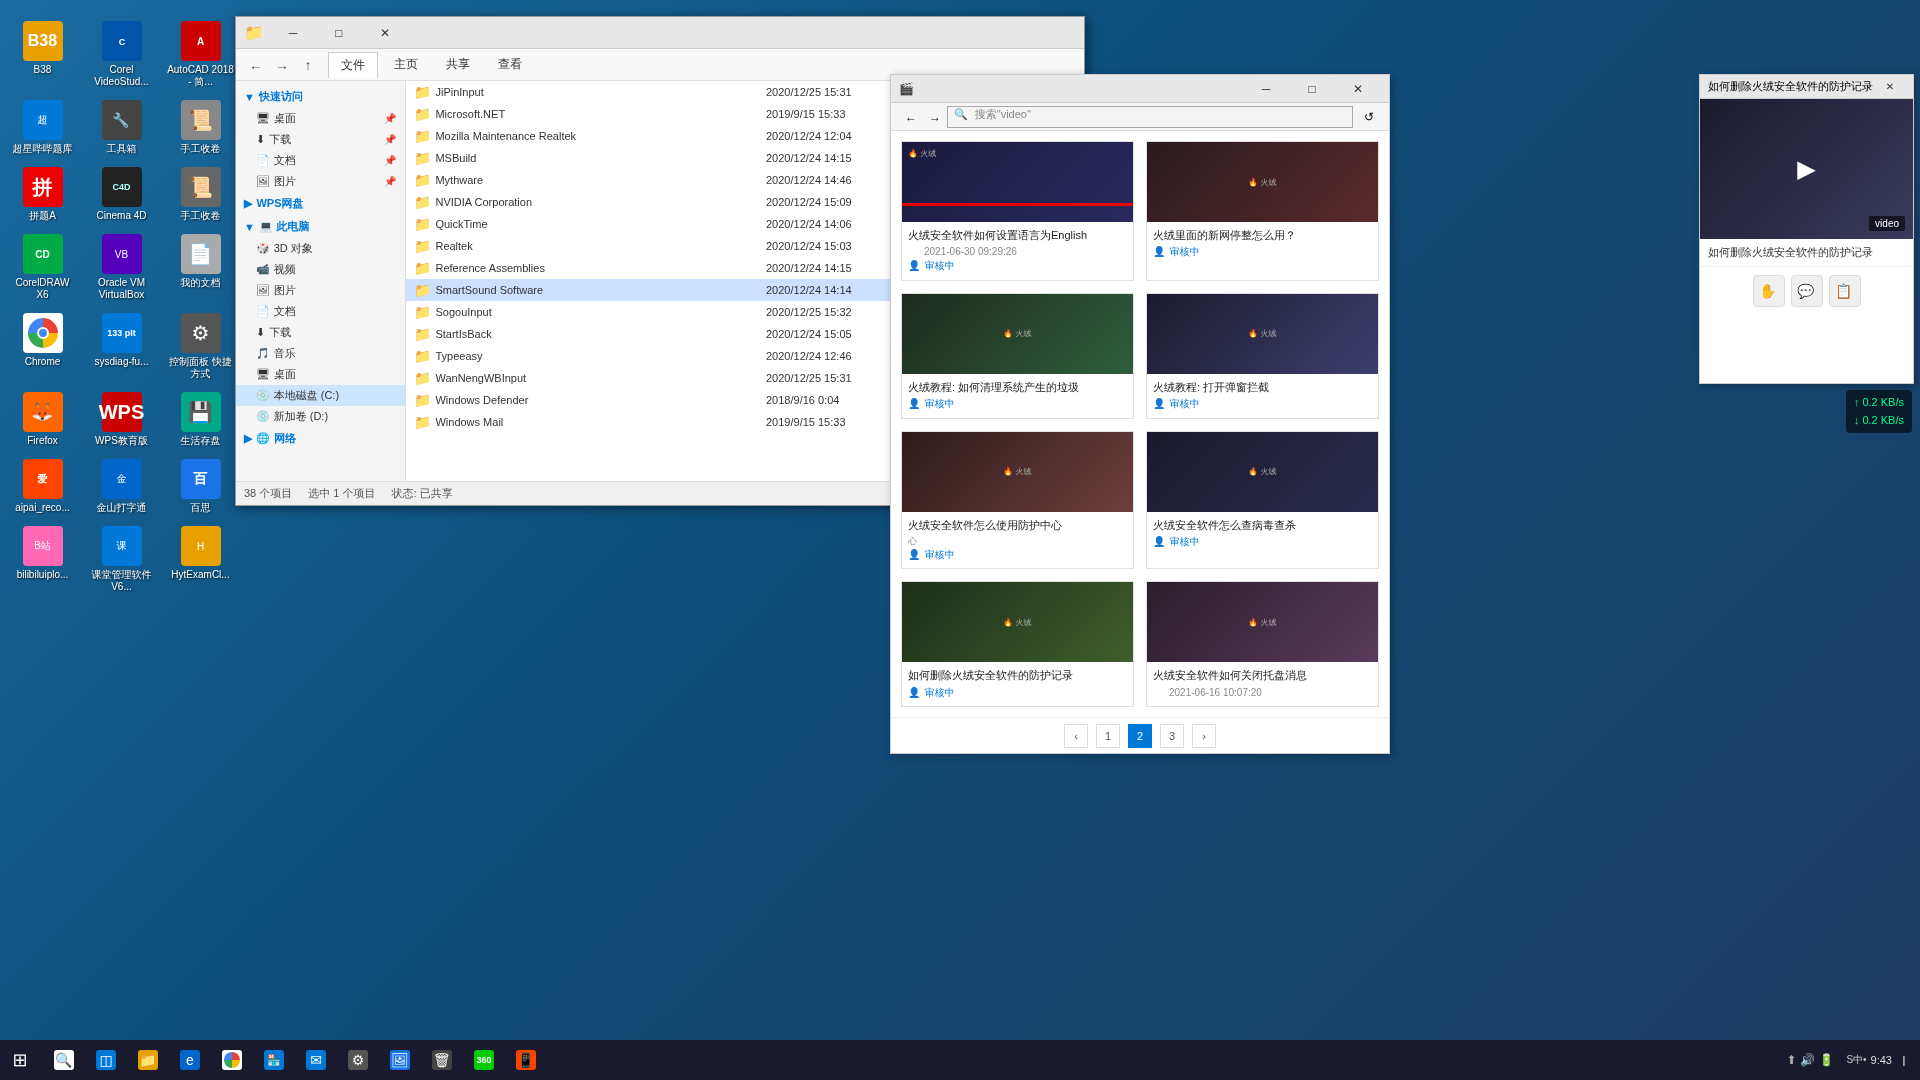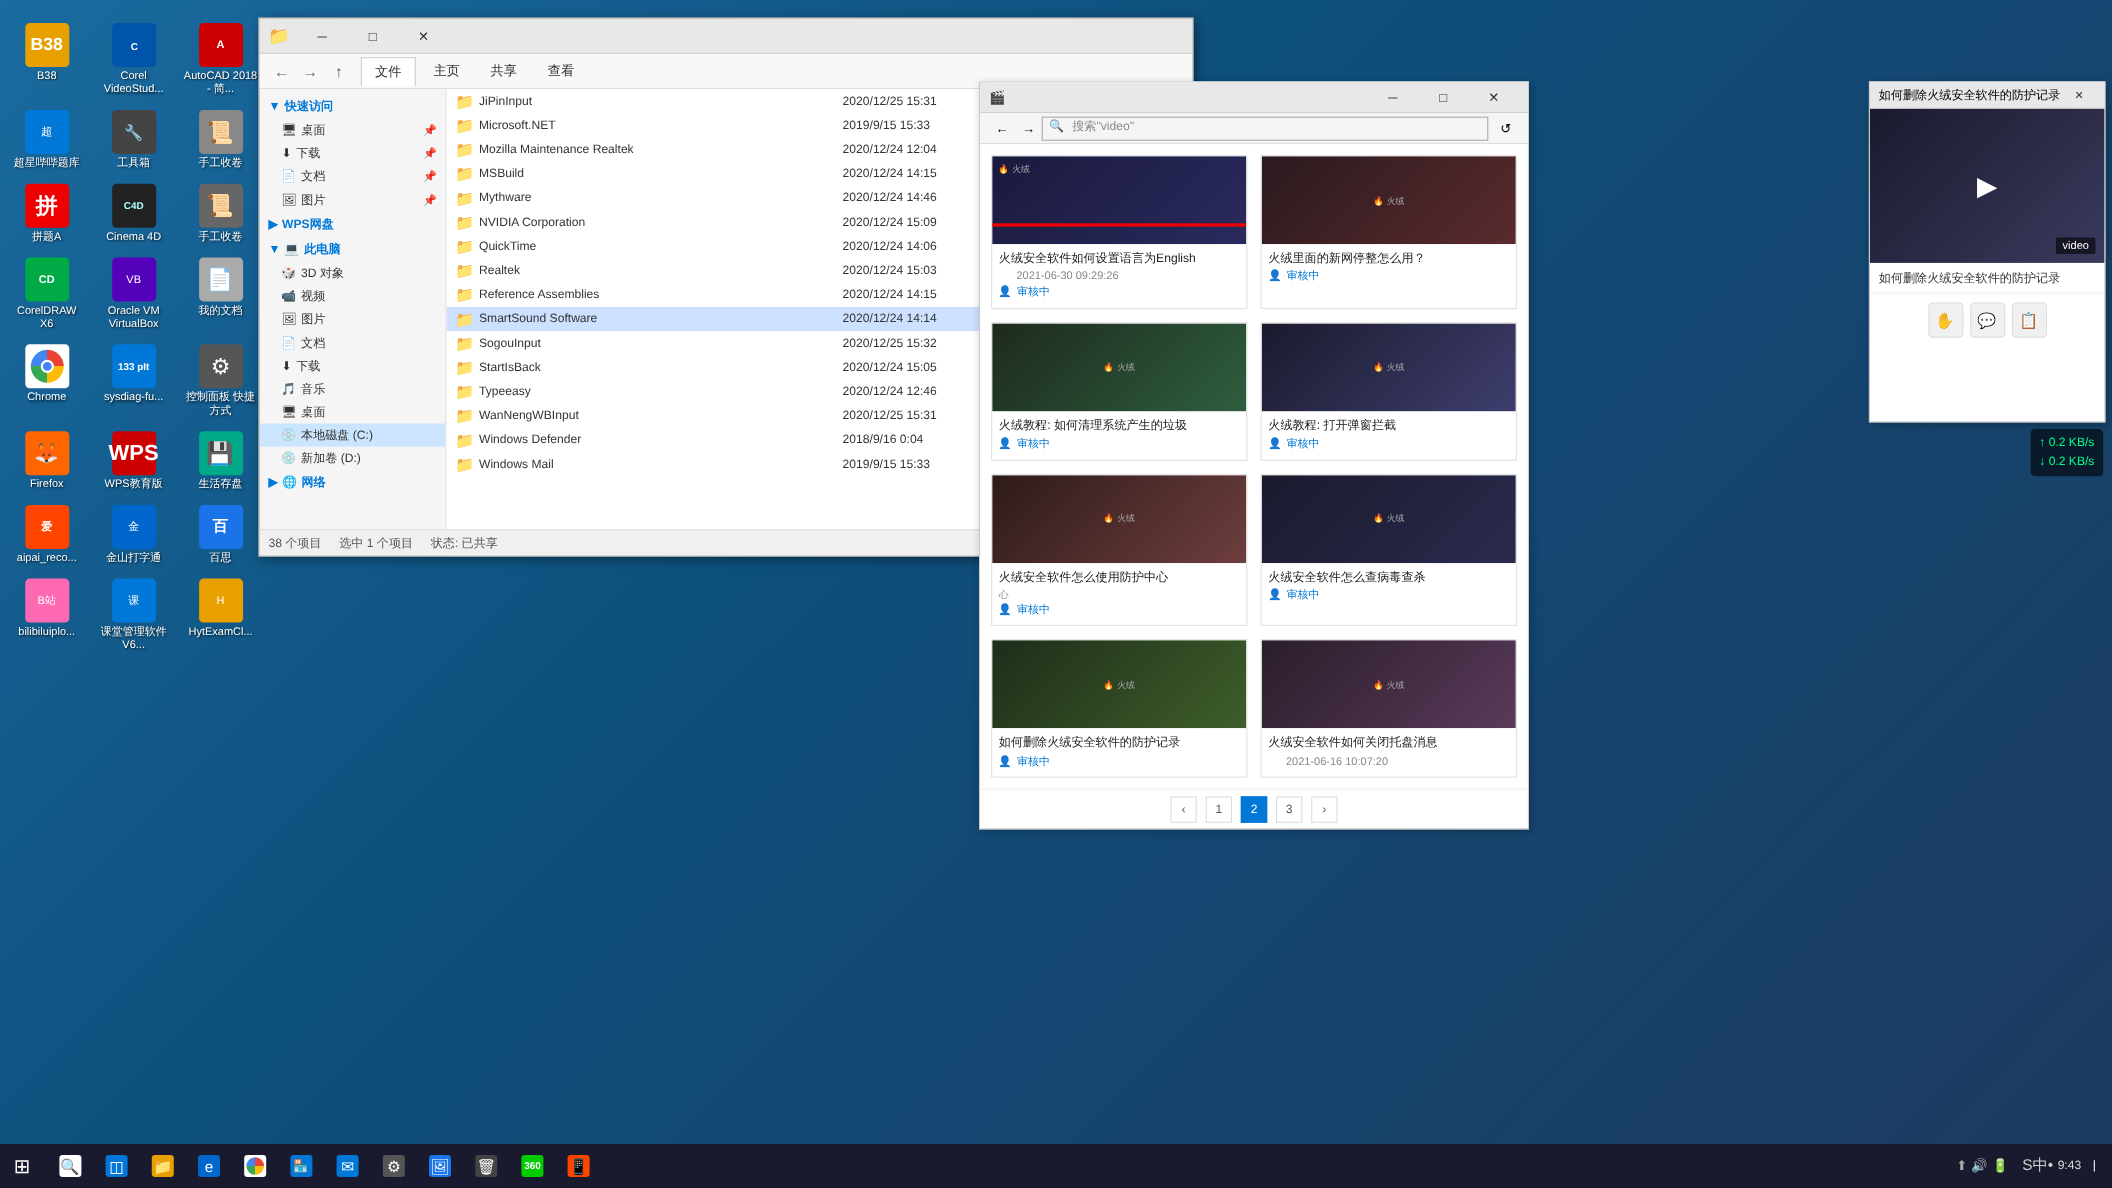--- a/index.html
+++ b/index.html
@@ -1132,21 +1132,21 @@
         <div class="item-icon" style="background:#ff4400; color:white;">📱</div>
       </div>
     </div>
 
     <div class="taskbar-right">
       <div style="display:flex; align-items:center; gap:4px; font-size:12px; color:#aaa;">
         <span>⬆</span>
         <span>🔊</span>
         <span>🔋</span>
       </div>
-      <div style="color:#ccc; font-size:14px; text-align:center; margin-left:8px;">
+      <div style="color:#ccc; font-size:10px; text-align:center; margin-left:8px;">
         <span>S中•</span>
       </div>
       <div class="taskbar-clock">
         <div style="font-size:11px; color:#ddd;">9:43</div>
         <div style="font-size:10px; color:#aaa;"></div>
       </div>
       <div style="width:16px; height:40px; display:flex; align-items:center; justify-content:center; cursor:pointer;">|</div>
     </div>
   </div>
 </div>

